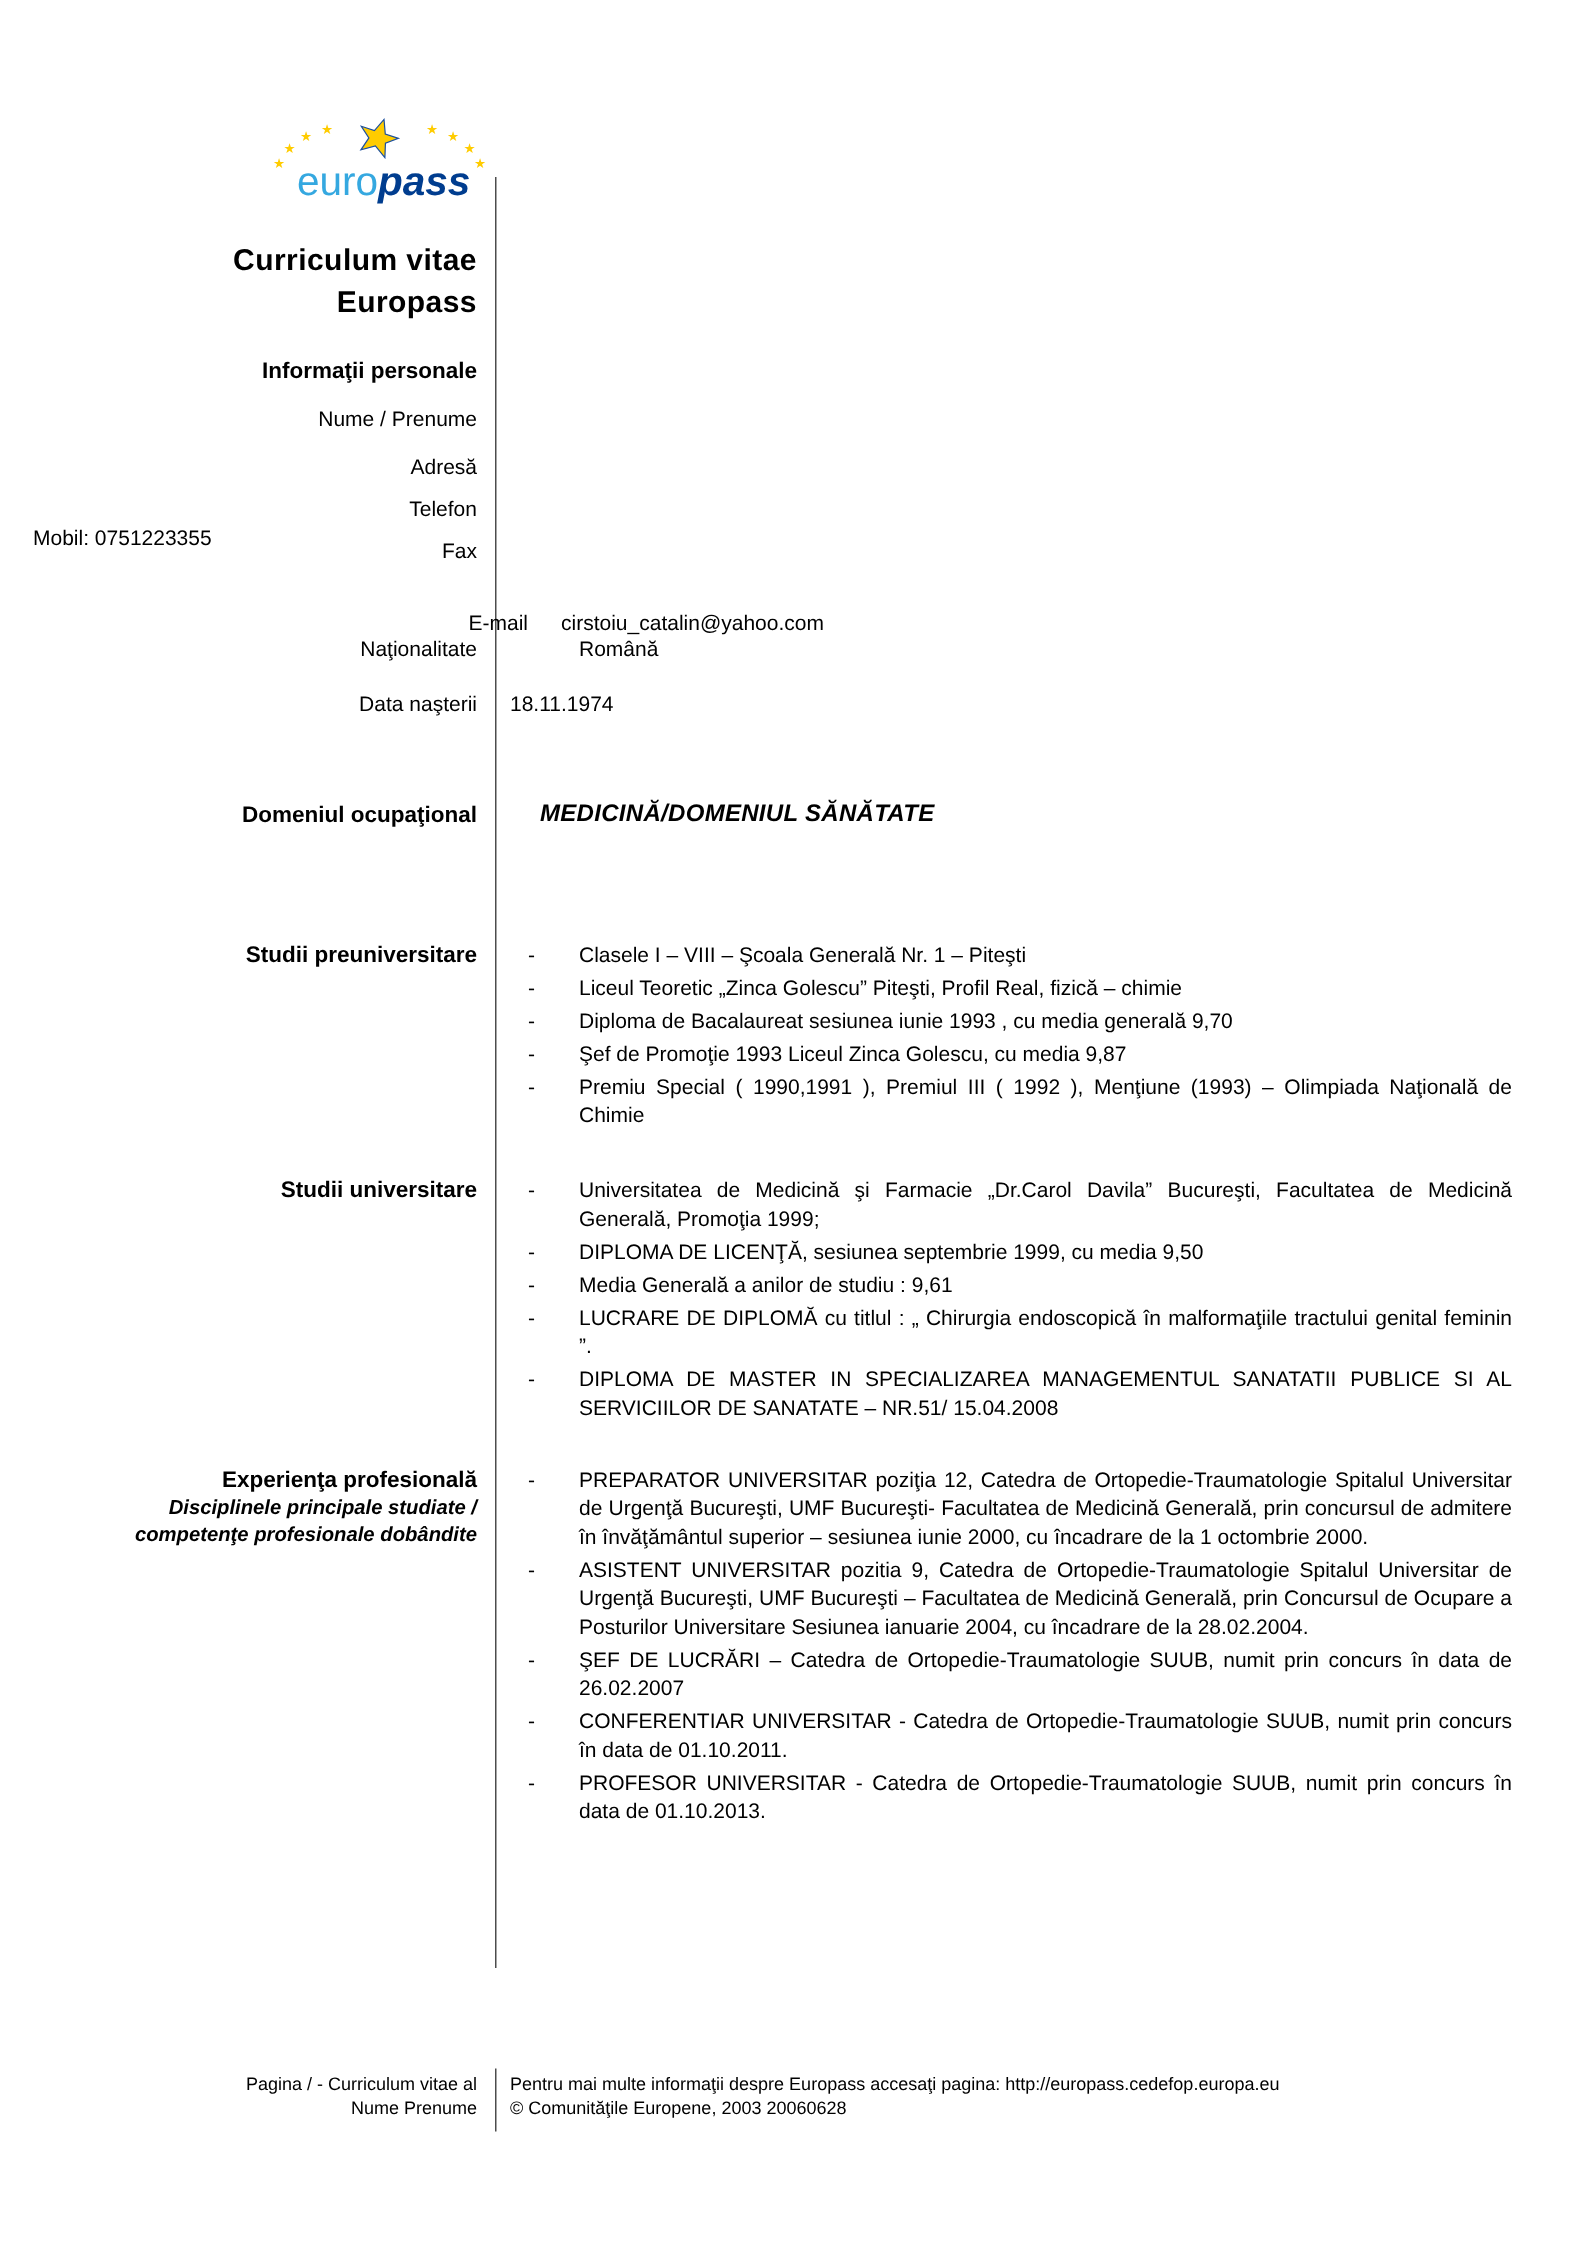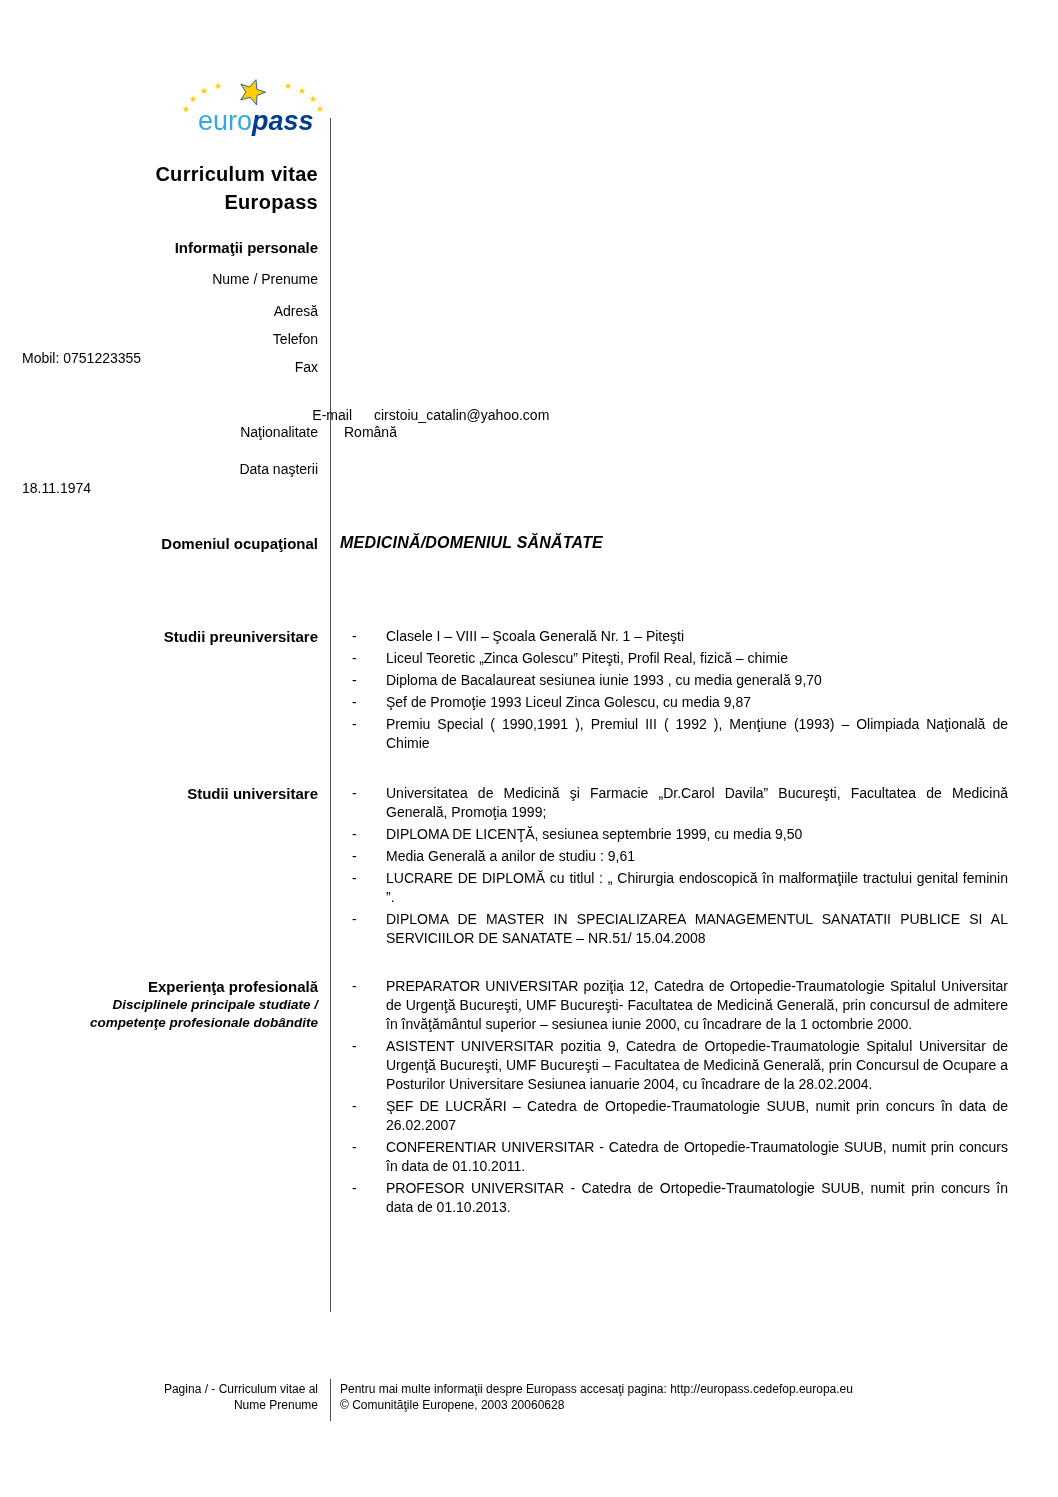--- a/index.html
+++ b/index.html
@@ -116,31 +116,31 @@
   <div class="row" style="top:358px;">
     <div class="cell-l label">Fax</div>
     <div class="cell-r value"></div>
   </div>
 
   <div class="row" style="top:406px;padding-left:34px;">
     <div class="cell-l label">E-mail</div>
     <div class="cell-r value">cirstoiu_catalin@yahoo.com</div>
   </div>
 
-  <div class="row" style="top:423px;">
+  <div class="row" style="top:423px;justify-content:space-between;">
     <div class="cell-l label">Naţionalitate</div>
     <div class="cell-r value" style="padding-left:4px;">Română</div>
   </div>
 
-  <div class="row" style="top:460px;flex-direction:column;">
+  <div class="row" style="top:460px;">
     <div class="cell-l label">Data naşterii</div>
     <div class="cell-r value">18.11.1974</div>
   </div>
 
-  <div class="row" style="top:534px;">
+  <div class="row" style="top:534px;gap:20px;">
     <div class="cell-l heading">Domeniul ocupaţional</div>
     <div class="cell-r value-domain">MEDICINĂ/DOMENIUL SĂNĂTATE</div>
   </div>
 
   <div class="row" style="top:627px;">
     <div class="cell-l heading">Studii preuniversitare</div>
     <div class="cell-r">
       <ul class="dash-list">
         <li>Clasele I – VIII – Şcoala Generală Nr. 1 – Piteşti</li>
         <li>Liceul Teoretic „Zinca Golescu” Piteşti, Profil Real, fizică – chimie</li>

